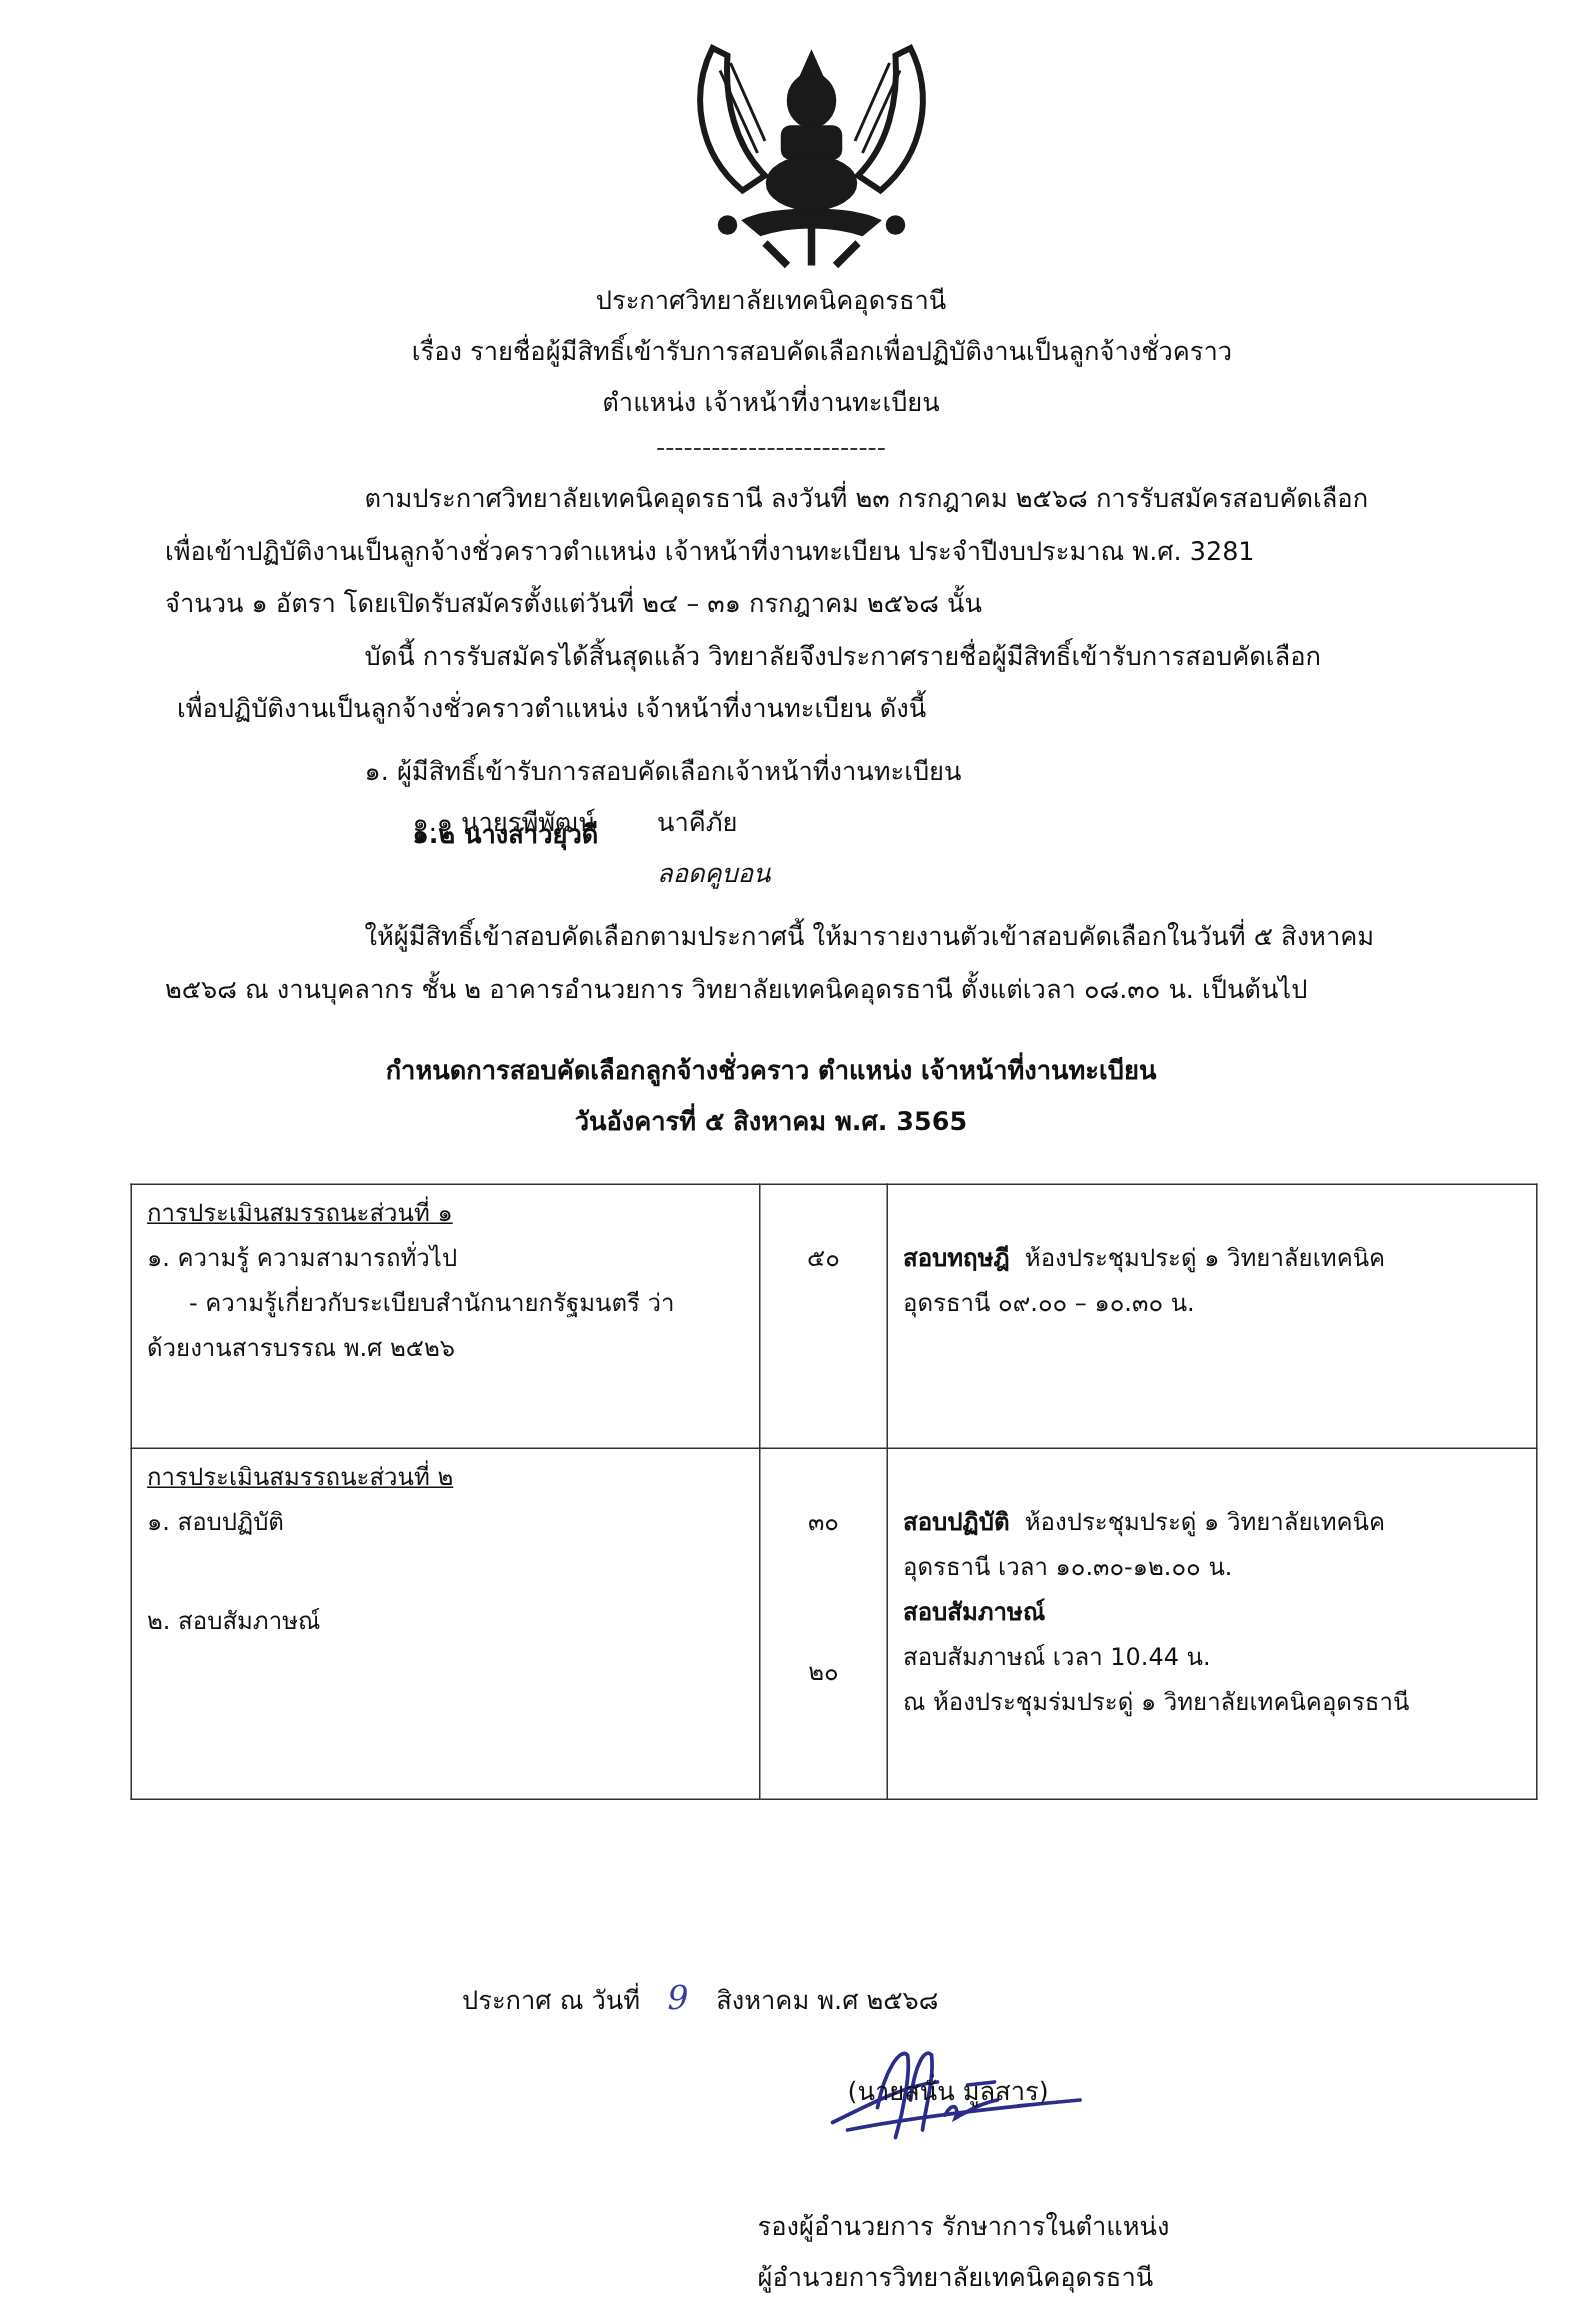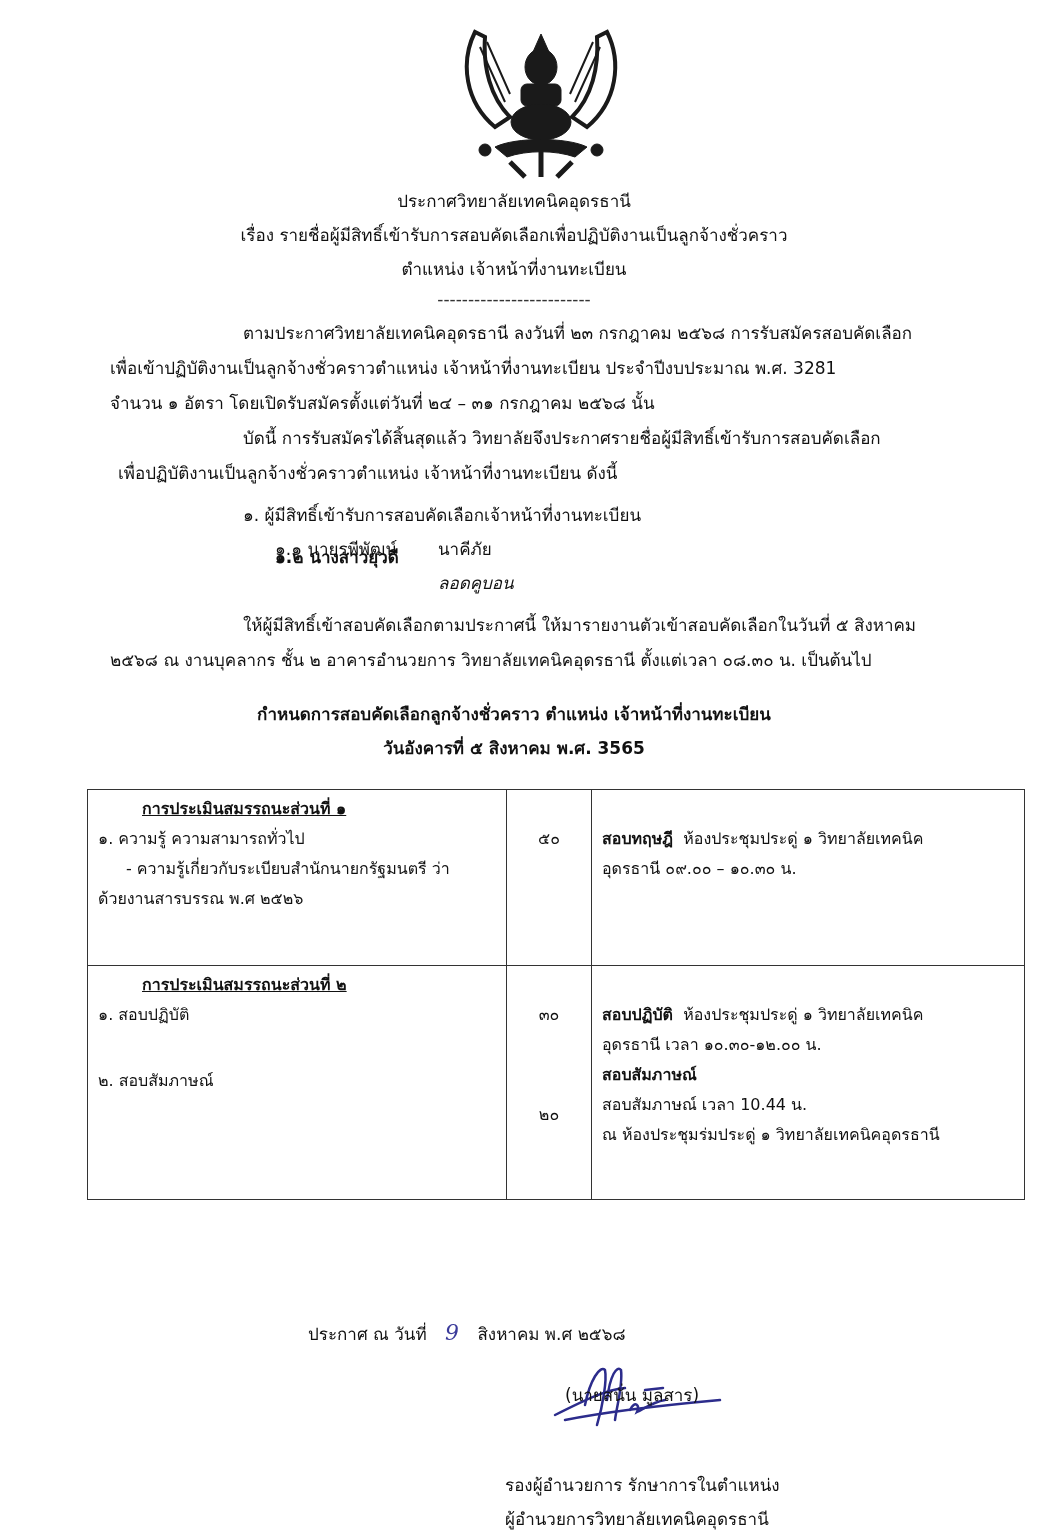--- a/index.html
+++ b/index.html
@@ -8,21 +8,21 @@
   .abs { position:absolute; white-space:nowrap; }
   .txt { font-size:17px; line-height:22px; }
   .center { left:0; width:1028px; text-align:center; }
   .bold { font-weight:bold; }
   .emblem { position:absolute; left:455px; top:22px; width:172px; height:158px; }
   table.sched { position:absolute; left:87px; top:789px; width:938px; border-collapse:collapse;
                 font-size:16px; line-height:30px; }
   table.sched td, table.sched th { border:1.5px solid #333; vertical-align:top; padding:4px 10px; }
   table.sched th { font-weight:bold; height:58px; text-align:center; vertical-align:top; padding-top:6px; }
   .c1 { width:398px; } .c2 { width:64px; text-align:center; } .c3 { width:412px; }
-  .u { text-decoration:underline; font-weight:bold;margin-left:44px; }
+  .u { text-decoration:underline; font-weight:normal; }
   .score { text-align:center; }
   .ink { color:#3a3a9a; font-style:italic; font-family:"DejaVu Serif", serif; font-size:22px; }
 </style>
 </head>
 <body>
 
 <div class="emblem">
   <svg width="172" height="158" viewBox="0 0 172 158">
     <g fill="#1a1a1a" stroke="#1a1a1a">
       <path d="M20 10 C5 40 10 80 40 105 L55 95 C35 75 28 45 30 15 Z" fill="none" stroke-width="4"></path>
@@ -34,21 +34,21 @@
       <ellipse cx="86" cy="100" rx="30" ry="18"></ellipse>
       <path d="M40 125 C60 115 112 115 132 125 L120 135 C100 128 72 128 52 135 Z"></path>
       <path d="M55 140 L70 155 M117 140 L102 155 M86 118 L86 155" stroke-width="5"></path>
       <circle cx="30" cy="128" r="6"></circle>
       <circle cx="142" cy="128" r="6"></circle>
     </g>
   </svg>
 </div>
 
 <div class="abs txt center" style="top:190px;">ประกาศวิทยาลัยเทคนิคอุดรธานี</div>
-<div class="abs txt center" style="top:224px;">เรื่อง  รายชื่อผู้มีสิทธิ์เข้ารับการสอบคัดเลือกเพื่อปฏิบัติงานเป็นลูกจ้างชั่วคราว</div>
+<div class="abs txt center" style="top:224px;padding-left:34px;">เรื่อง  รายชื่อผู้มีสิทธิ์เข้ารับการสอบคัดเลือกเพื่อปฏิบัติงานเป็นลูกจ้างชั่วคราว</div>
 <div class="abs txt center" style="top:258px;">ตำแหน่ง เจ้าหน้าที่งานทะเบียน</div>
 <div class="abs txt center" style="top:288px; color:#333;">-------------------------</div>
 
 <div class="abs txt" style="left:243px; top:322px;">ตามประกาศวิทยาลัยเทคนิคอุดรธานี ลงวันที่ ๒๓ กรกฎาคม ๒๕๖๘  การรับสมัครสอบคัดเลือก</div>
 <div class="abs txt" style="left:110px; top:357px;">เพื่อเข้าปฏิบัติงานเป็นลูกจ้างชั่วคราวตำแหน่ง เจ้าหน้าที่งานทะเบียน ประจำปีงบประมาณ พ.ศ. 3281</div>
 <div class="abs txt" style="left:110px; top:392px;">จำนวน ๑ อัตรา โดยเปิดรับสมัครตั้งแต่วันที่ ๒๔ – ๓๑ กรกฎาคม ๒๕๖๘ นั้น</div>
 
 <div class="abs txt" style="left:243px; top:427px;">บัดนี้ การรับสมัครได้สิ้นสุดแล้ว วิทยาลัยจึงประกาศรายชื่อผู้มีสิทธิ์เข้ารับการสอบคัดเลือก</div>
 <div class="abs txt" style="left:118px; top:462px;">เพื่อปฏิบัติงานเป็นลูกจ้างชั่วคราวตำแหน่ง เจ้าหน้าที่งานทะเบียน ดังนี้</div>
 

